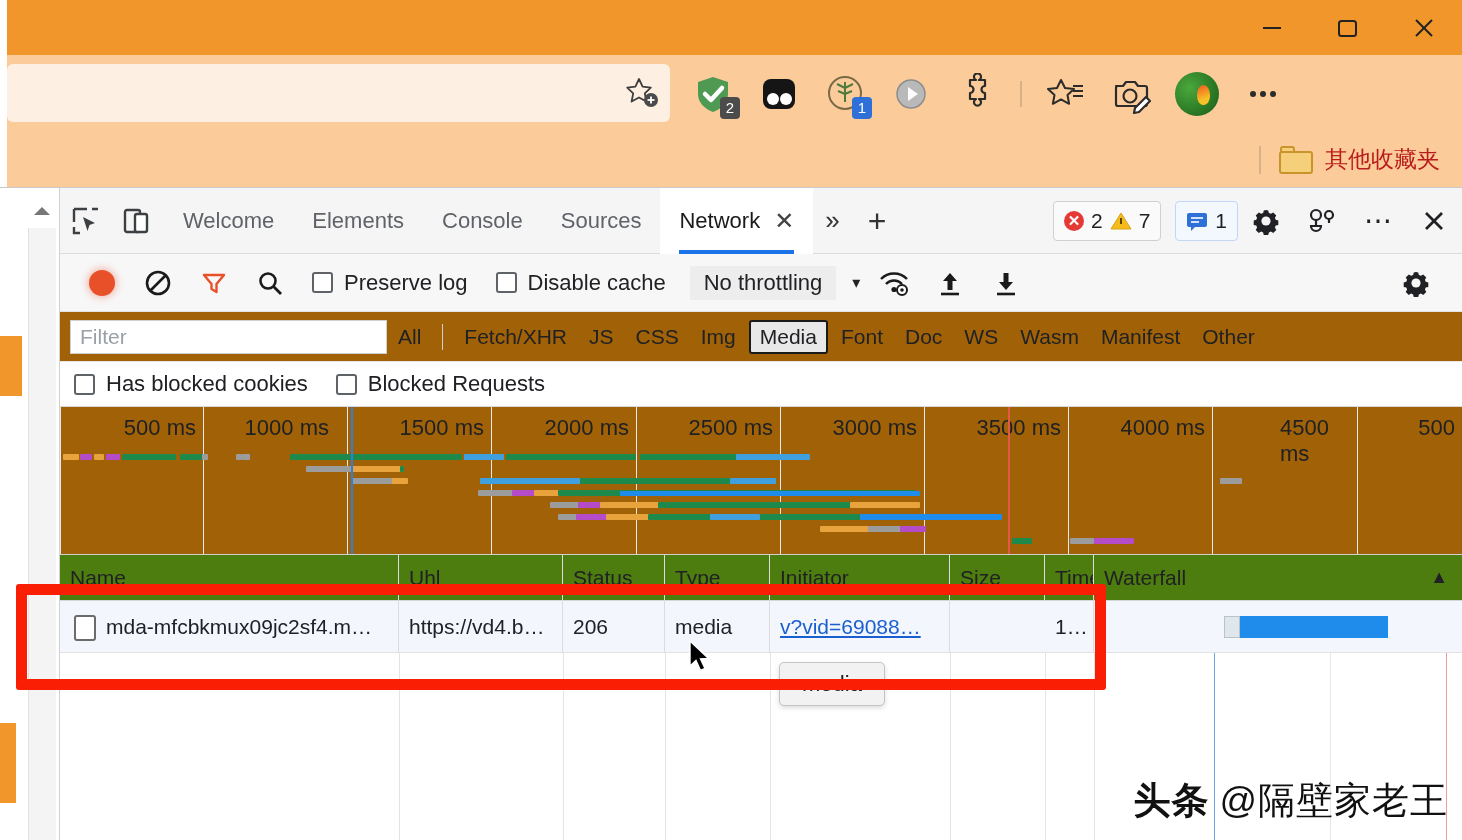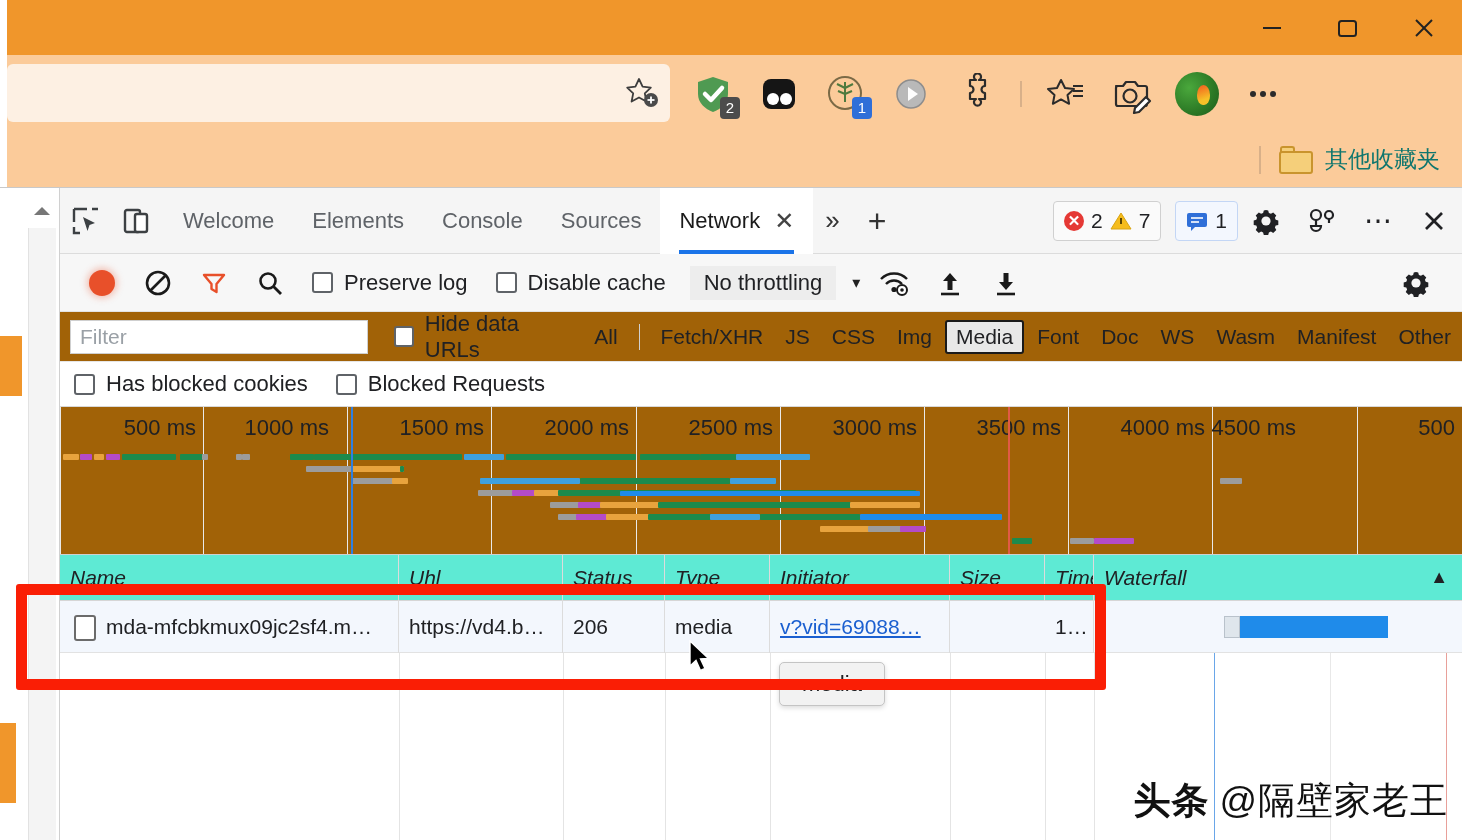--- a/index.html
+++ b/index.html
@@ -89,21 +89,21 @@
   }
   .folder-ico .body {
     position: absolute; left: 0; bottom: 0; width: 34px; height: 23px;
     background: #f5cf7a; border: 2px solid #c9942d; border-radius: 3px;
   }
   .folder-ico .tab {
     position: absolute; left: 1px; top: 0; width: 15px; height: 8px;
     background: #f5cf7a; border: 2px solid #c9942d; border-bottom: none;
     border-radius: 3px 3px 0 0;
   }
-  .bk-label { font-size: 23px; color: #0f766e; }
+  .bk-label { font-size: 23px; color: #b91c1c; }
 
   
   .devtools {
     position: absolute; left: 0; top: 187px; width: 1462px; height: 653px;
     background: #ffffff; border-top: 1px solid #c9c9c9;
   }
   .dt-left-gutter {
     position: absolute; left: 0; top: 0; width: 60px; height: 653px;
     background: #ffffff; border-right: 1px solid #d0d0d0;
   }
@@ -216,22 +216,22 @@
   }
   .ov-label {
     position: absolute; top: 8px; font-size: 22px; color: #202124; transform: translateX(-100%);
     padding-right: 7px;
   }
   .ov-bar { position: absolute; height: 6px; border-radius: 1px; }
   .ov-vline { position: absolute; top: 0; width: 2px; height: 148px; }
 
   
   .tbl-header {
-    position: relative; height: 46px; background: #5eead4; border-bottom: 1px solid #d6d6d6;
-    font-size: 21px; color: #202124; font-style: italic;
+    position: relative; height: 46px; background: #4d7c0f; border-bottom: 1px solid #d6d6d6;
+    font-size: 21px; color: #202124;
   }
   .th {
     position: absolute; top: 0; height: 46px; line-height: 46px;
     border-right: 1px solid #dcdcdc; padding-left: 10px; overflow: hidden; white-space: nowrap;
   }
   .sort-arrow { position: absolute; right: 14px; top: 12px; color: #202124; font-size: 18px; }
 
   .tbl-row {
     position: relative; height: 52px; background: #f3f7fd; border-bottom: 1px solid #e2e2e2;
     font-size: 21px; color: #202124;
@@ -558,24 +558,20 @@
           <svg width="30" height="30" viewBox="0 0 30 30">
             <path d="M15 4 l2.2 .4 .7 2.6 2 .8 2.3-1.4 3.1 3.1 -1.4 2.3 .8 2 2.6 .7 0 4.4 -2.6 .7 -.8 2 1.4 2.3 -3.1 3.1 -2.3-1.4 -2 .8 -.7 2.6 -4.4 0 -.7-2.6 -2-.8 -2.3 1.4 -3.1-3.1 1.4-2.3 -.8-2 -2.6-.7 0-4.4 2.6-.7 .8-2 -1.4-2.3 3.1-3.1 2.3 1.4 2-.8 .7-2.6z" fill="#202124"></path>
             <circle cx="15" cy="15" r="4.6" fill="#f7f7f7"></circle>
           </svg>
         </div>
       </div>
 
       <div class="dt-filterbar">
         <div class="filter-input">Filter</div>
 
-        <label class="cb-label" style="margin-left:26px;">
-          <span class="cb"></span>
-          <span>Hide data URLs</span>
-        </label>
 
         <div class="ftype">All</div>
         <div class="fsep"></div>
         <div class="ftype">Fetch/XHR</div>
         <div class="ftype">JS</div>
         <div class="ftype">CSS</div>
         <div class="ftype">Img</div>
         <div class="ftype sel">Media</div>
         <div class="ftype">Font</div>
         <div class="ftype">Doc</div>
@@ -609,21 +605,21 @@
         <div class="ov-tick" style="left:1297px;"></div>
 
         <div class="ov-label" style="left:143px;">500 ms</div>
         <div class="ov-label" style="left:276px;">1000 ms</div>
         <div class="ov-label" style="left:431px;">1500 ms</div>
         <div class="ov-label" style="left:576px;">2000 ms</div>
         <div class="ov-label" style="left:720px;">2500 ms</div>
         <div class="ov-label" style="left:864px;">3000 ms</div>
         <div class="ov-label" style="left:1008px;">3500 ms</div>
         <div class="ov-label" style="left:1152px;">4000 ms</div>
-        <div class="ov-label" style="left:1243px;">4500 ms</div>
+        <div class="ov-label" style="left:1311px;">4500 ms</div>
         <div class="ov-label" style="left:1402px;">500</div>
 
         <div class="ov-bar" style="left:3px;  top:47px; width:16px; background:#e8a33d;"></div>
         <div class="ov-bar" style="left:20px; top:47px; width:12px; background:#b44bc8;"></div>
         <div class="ov-bar" style="left:34px; top:47px; width:10px; background:#e8a33d;"></div>
         <div class="ov-bar" style="left:46px; top:47px; width:14px; background:#b44bc8;"></div>
         <div class="ov-bar" style="left:62px; top:47px; width:54px; background:#1d8a4c;"></div>
         <div class="ov-bar" style="left:120px;top:47px; width:24px; background:#1d8a4c;"></div>
         <div class="ov-bar" style="left:142px;top:47px; width:6px;  background:#9c9c9c;"></div>
         <div class="ov-bar" style="left:176px;top:47px; width:6px;  background:#9c9c9c;"></div>

